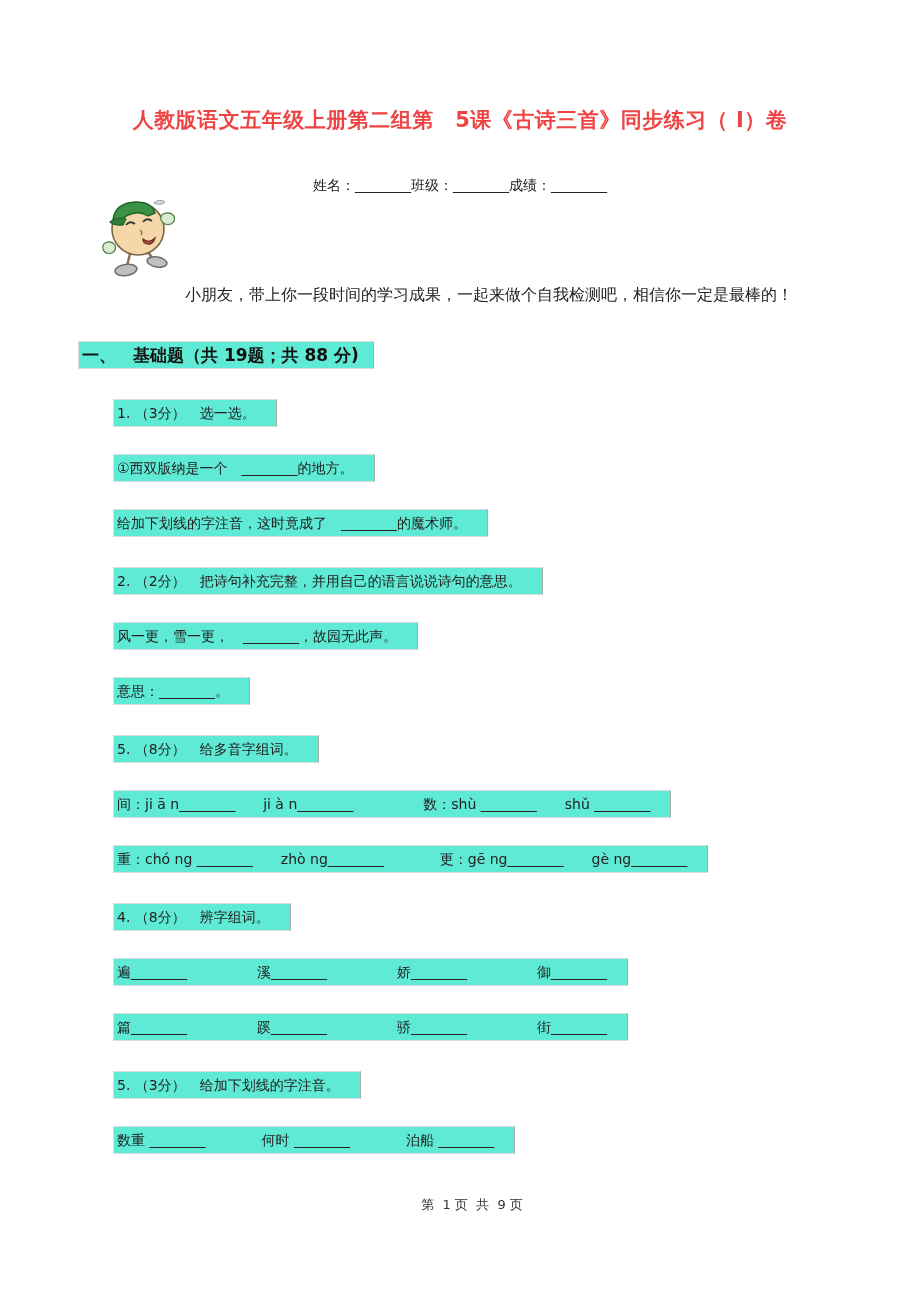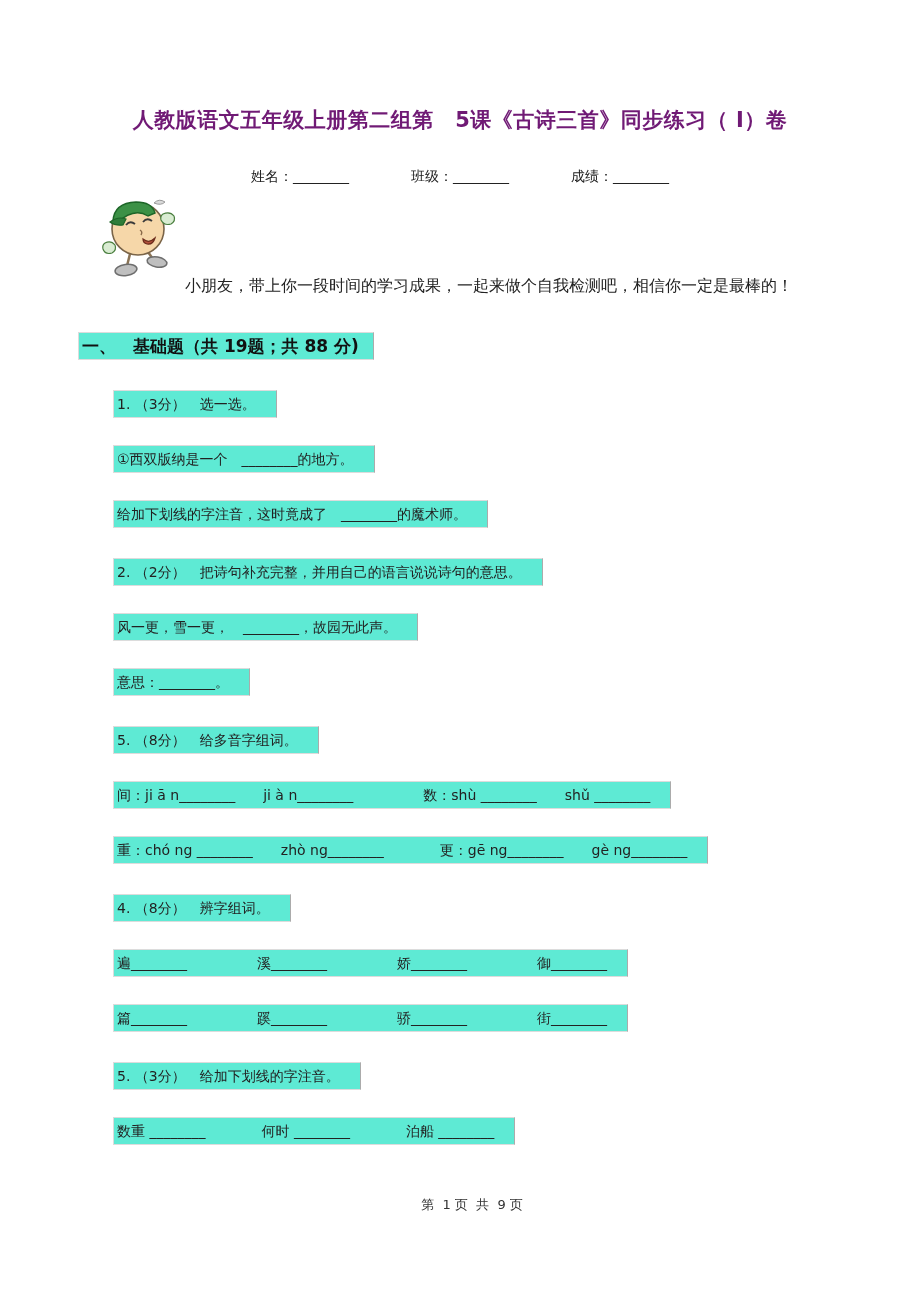--- a/index.html
+++ b/index.html
@@ -5,27 +5,27 @@
   html,body{margin:0;padding:0;}
   body{
     width:920px;height:1303px;background:#ffffff;
     font-family:"DejaVu Sans","Liberation Sans",sans-serif;
     color:#1f1f1f;overflow:hidden;
   }
   .doc{position:relative;width:920px;height:1303px;}
 
   .title{
     margin:0;padding:104px 60px 0 60px;
-    text-align:center;font-size:21px;font-weight:bold;color:#701a75;
+    text-align:center;font-size:21px;font-weight:bold;color:#ef4444;
     line-height:32px;letter-spacing:0.5px;
   }
 
   .meta-row{
-    display:flex;justify-content:center;gap:62px;
-    margin-top:32px;font-size:14px;color:#222;
+    display:flex;justify-content:center;
+    margin-top:41px;font-size:14px;color:#222;
   }
   .meta-row .field{white-space:pre;}
 
   .mascot{position:absolute;left:96px;top:190px;width:86px;height:90px;}
 
   .intro{
     margin:88px 40px 0 185px;
     font-size:16px;line-height:24px;color:#222;font-family:Liberation Serif, serif;
   }
 

